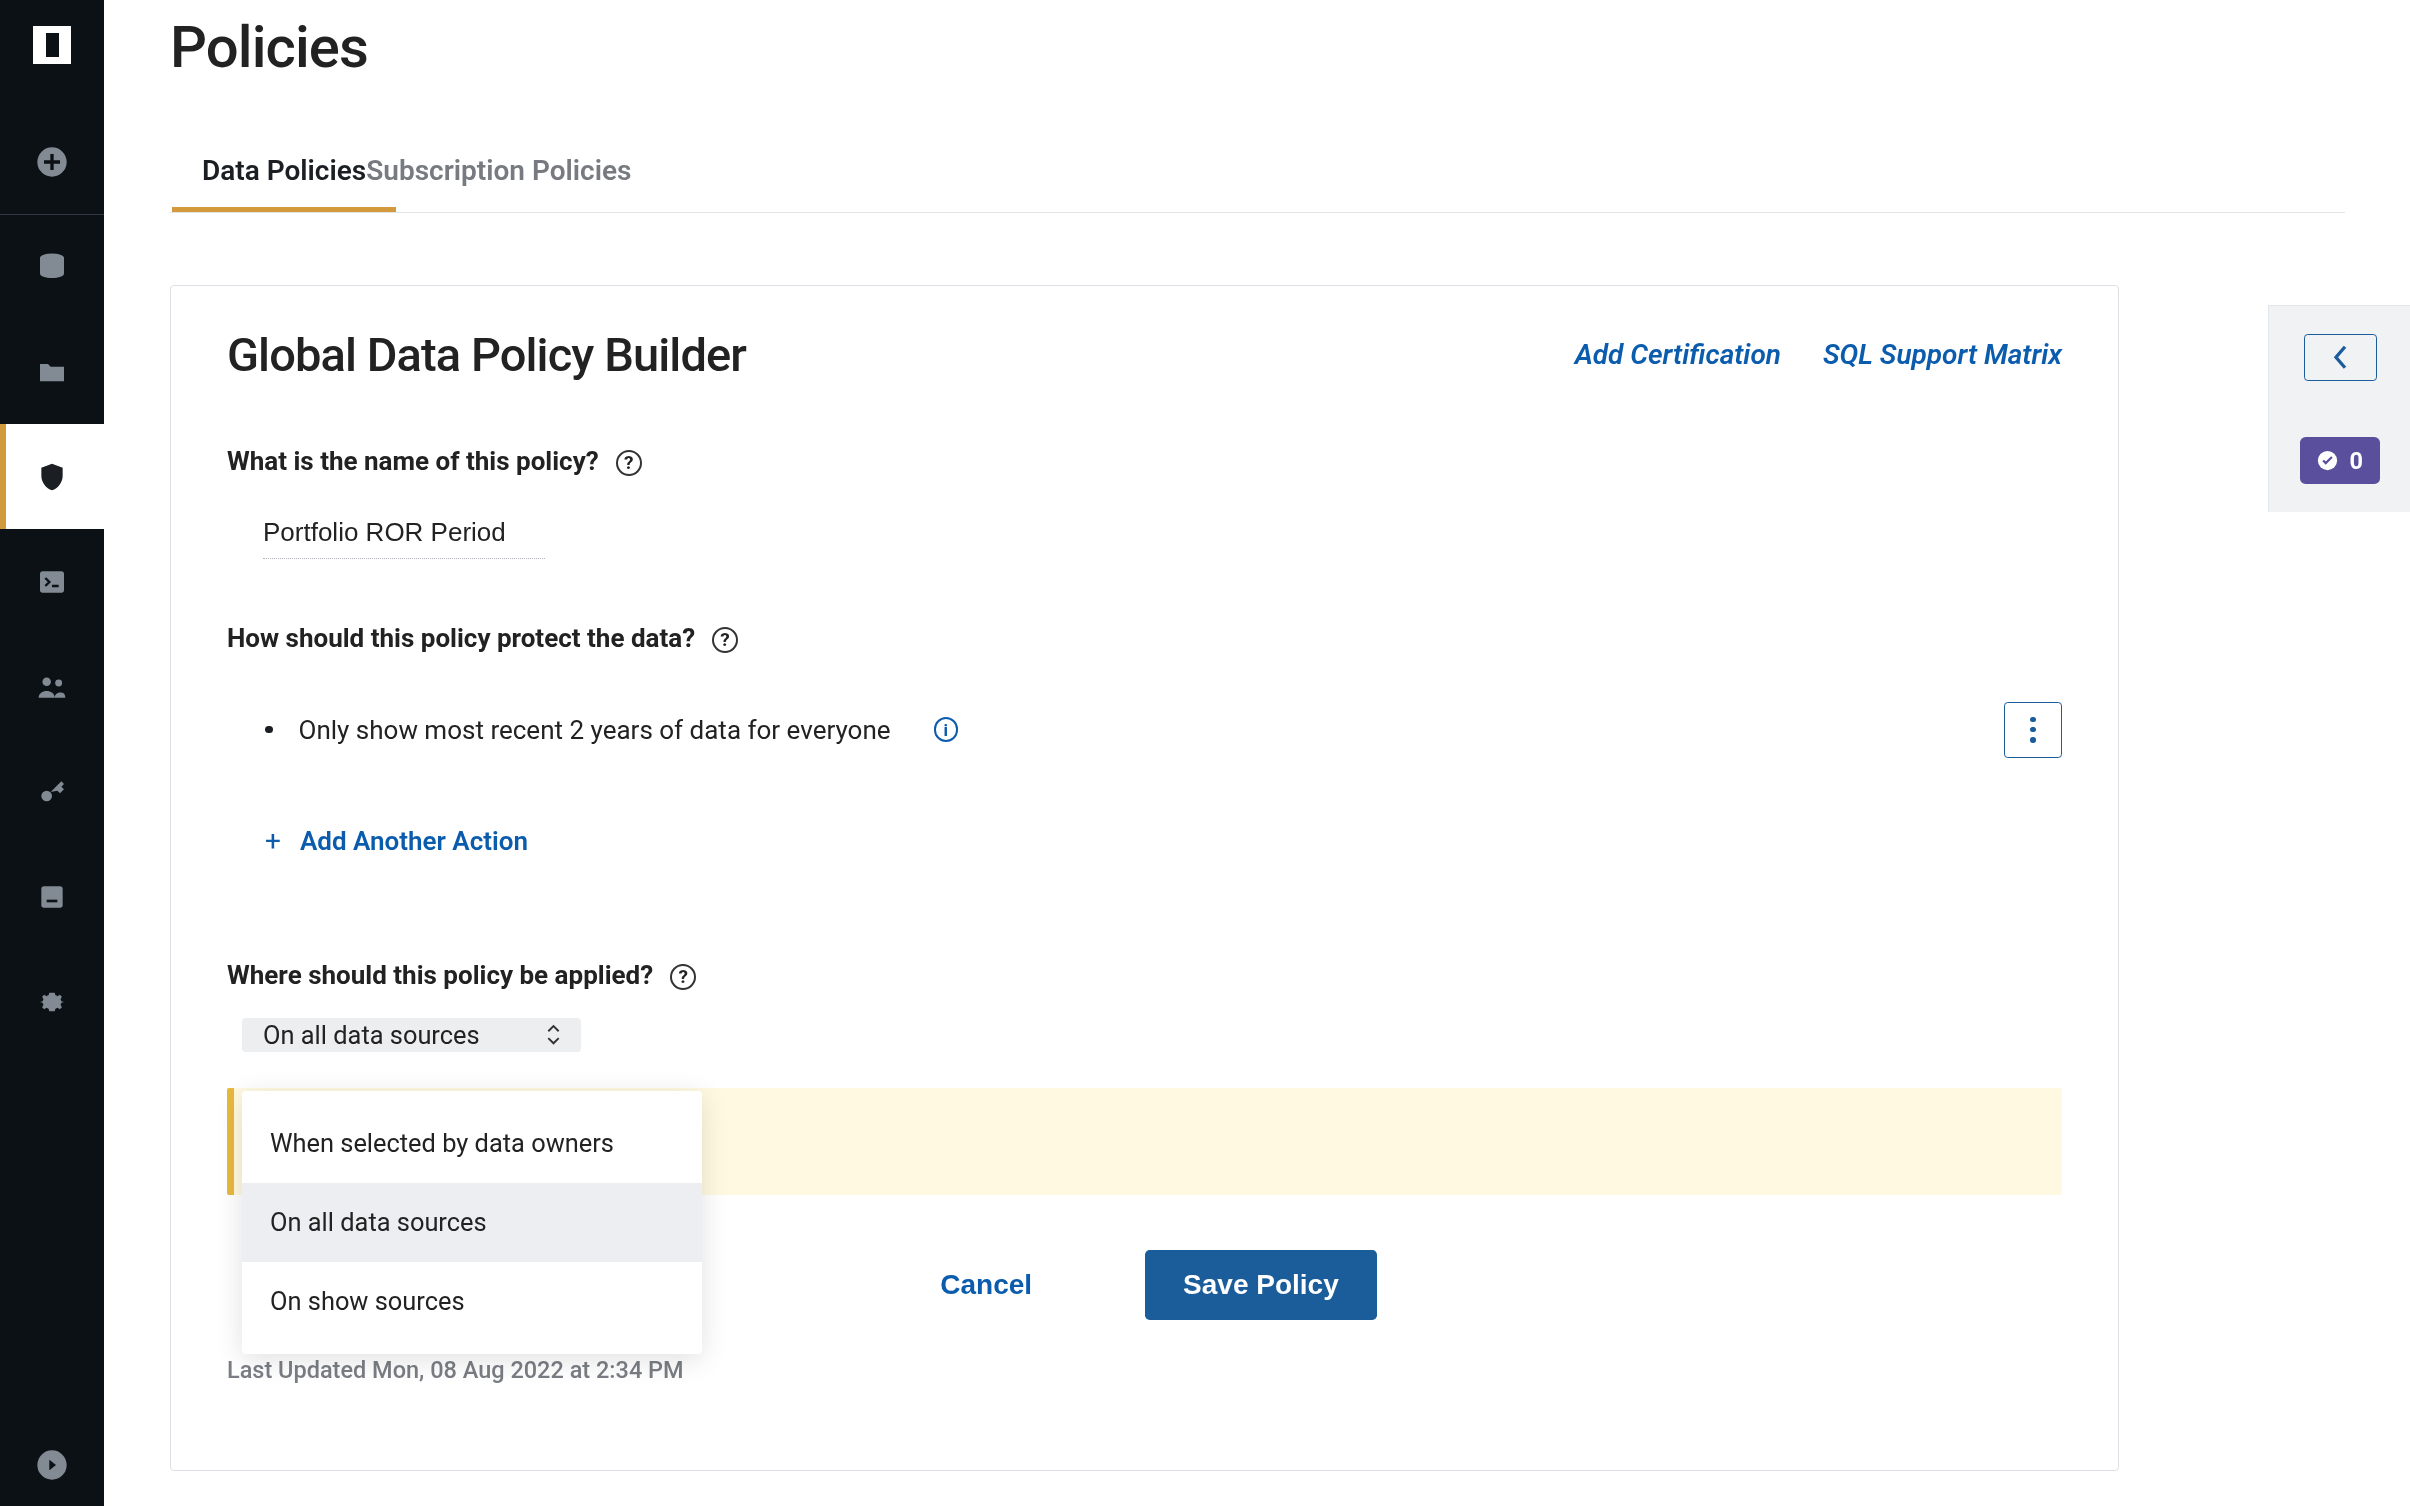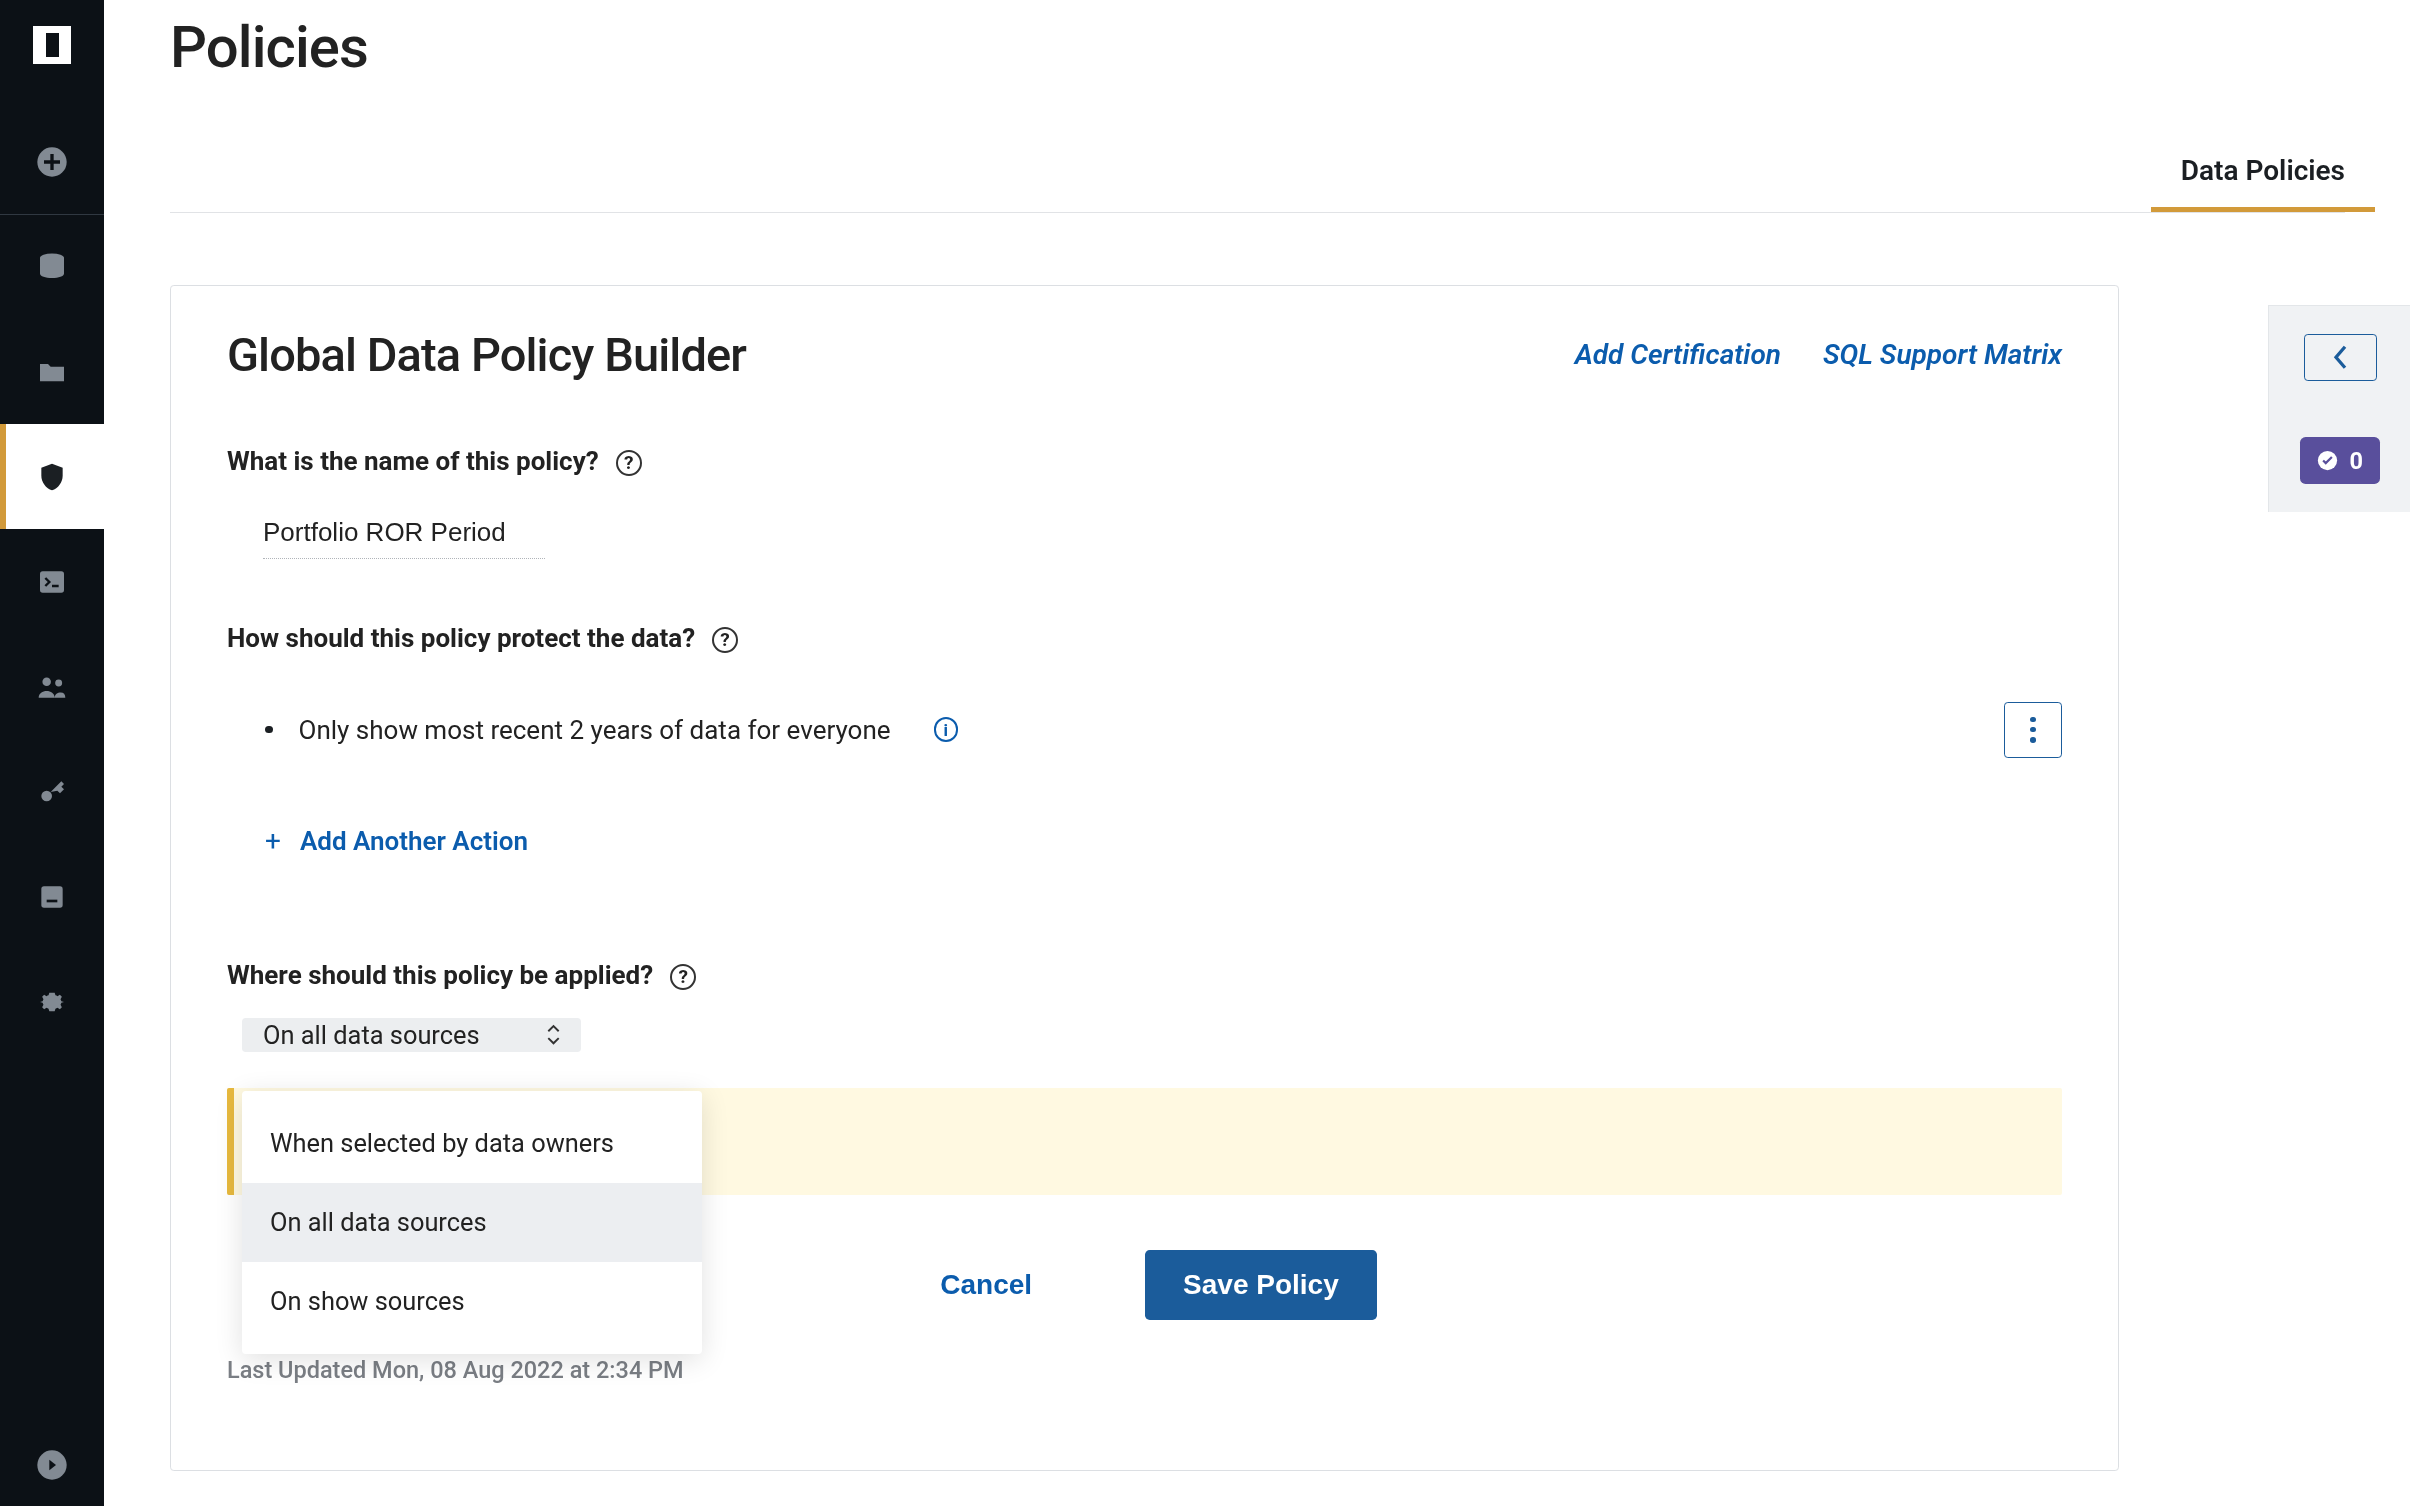--- a/index.html
+++ b/index.html
@@ -71,21 +71,20 @@
     font-weight: 550;
     letter-spacing: -0.9px;
     margin-top: 13px;
   }
 
   .tabs {
     margin-top: 73px;
     border-bottom: 0.9px solid #e1e3e6;
     display:flex;
     padding-left: 32px;
-    justify-content: flex-end;
   }
   .tab {
     font-size: 28px;
     font-weight: 600;
     color: #777b80;
     padding-bottom: 24.5px;
     position:relative;
   }
   .tab.active {
     color: #1b1f23;
@@ -398,20 +397,21 @@
       </svg>
   </div>
 </div>
 
 <div class="main">
 
   <h1 class="page-title">Policies</h1>
 
   <div class="tabs">
     <div class="tab active">Data Policies</div>
+    <div class="tab">Subscription Policies</div>
   </div>
 
   <div class="card">
 
     <div class="card-head">
       <div class="card-title">Global Data Policy Builder</div>
       <div class="card-links">
         <span class="link-blue">Add Certification</span>
         <span class="link-blue">SQL Support Matrix</span>
       </div>

